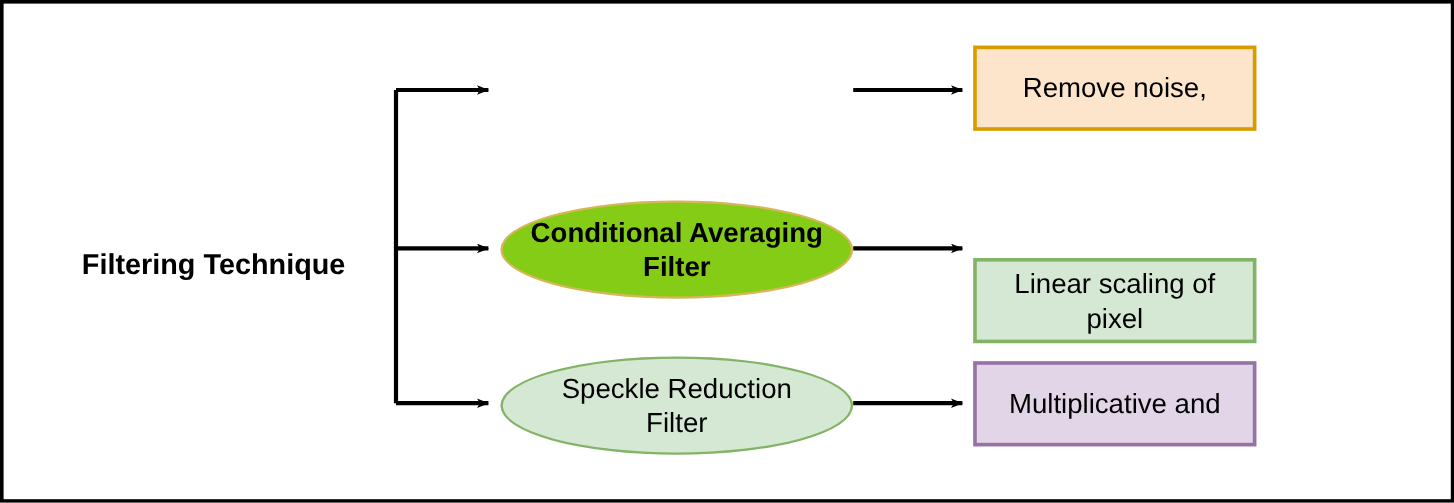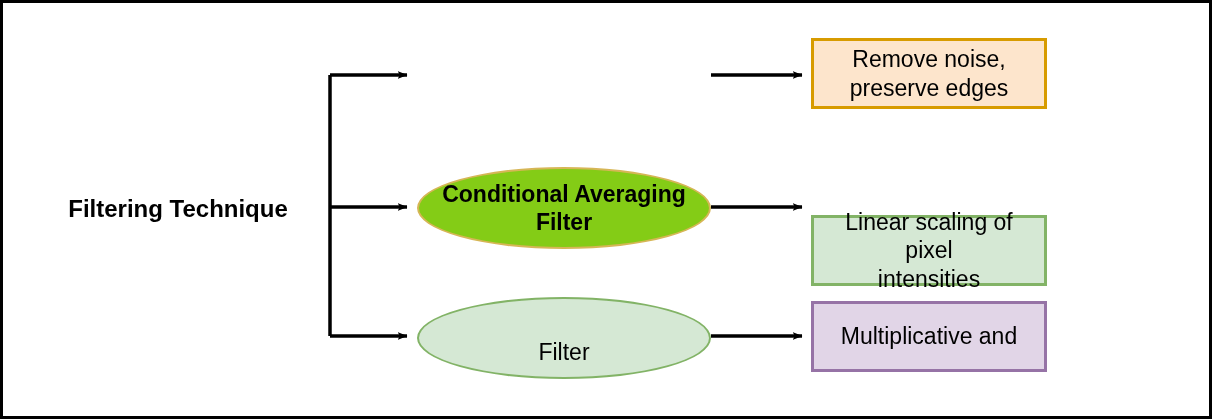--- a/index.html
+++ b/index.html
@@ -106,45 +106,43 @@
 
     <path d="M327,72 L404,72" stroke="#000000" stroke-width="3.5" fill="none" marker-end="url(#arrowhead)"></path>
     <path d="M327,204 L404,204" stroke="#000000" stroke-width="3.5" fill="none" marker-end="url(#arrowhead)"></path>
     <path d="M327,333 L404,333" stroke="#000000" stroke-width="3.5" fill="none" marker-end="url(#arrowhead)"></path>
 
     <path d="M708,72 L799,72" stroke="#000000" stroke-width="3.5" fill="none" marker-end="url(#arrowhead)"></path>
     <path d="M708,204 L799,204" stroke="#000000" stroke-width="3.5" fill="none" marker-end="url(#arrowhead)"></path>
     <path d="M708,333 L799,333" stroke="#000000" stroke-width="3.5" fill="none" marker-end="url(#arrowhead)"></path>
   </svg>
 
-  <div class="root-label" style="top:192px;">Filtering Technique</div>
+  <div class="root-label" style="top:204px;">Filtering Technique</div>
 
   <div class="node-rect rect-orange col-out rect-r1">
     <span class="node-text">
       <span>Remove noise,</span><br>
-      <span>preserve edges</span>
     </span>
   </div>
 
   <div class="node-ellipse ell-yellow col-node r2">
     <span class="node-text">
       <span>Conditional Averaging</span><br>
       <span>Filter</span>
     </span>
   </div>
   <div class="node-rect rect-green col-out rect-r2">
     <span class="node-text">
       <span>Linear scaling of pixel</span><br>
-      <span>intensities</span>
     </span>
   </div>
 
   <div class="node-ellipse ell-green col-node r3">
     <span class="node-text">
-      <br>
+      <span>Speckle Reduction</span><br>
       <span>Filter</span>
     </span>
   </div>
   <div class="node-rect rect-purple col-out rect-r3">
     <span class="node-text">
       <span>Multiplicative and</span><br>
     </span>
   </div>
 
 </div>

